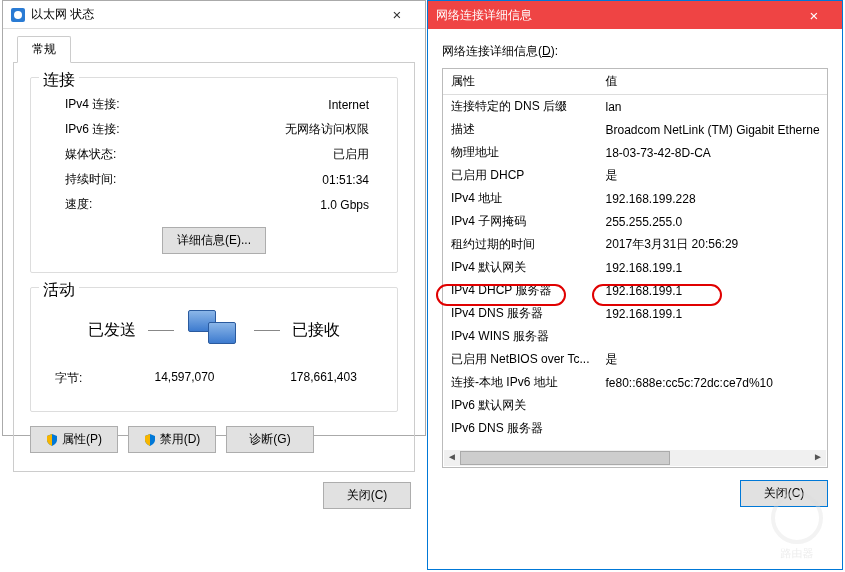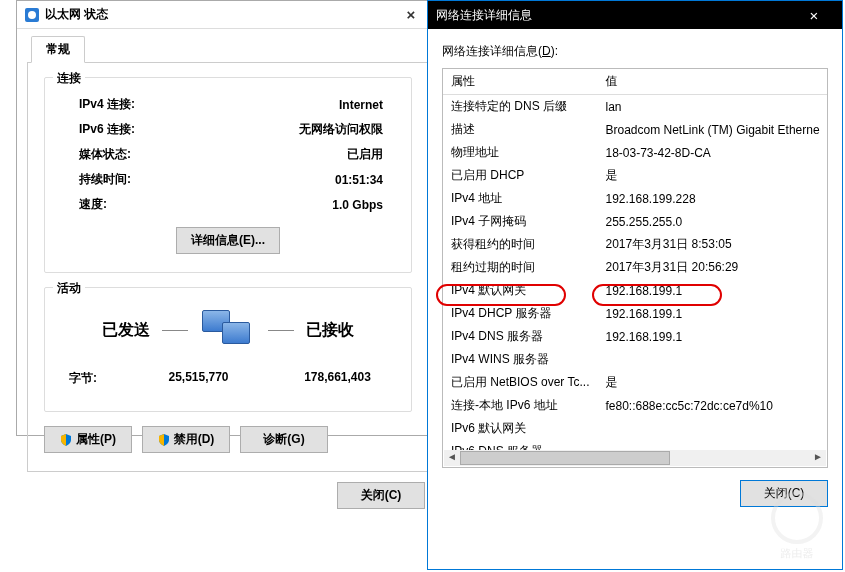--- a/index.html
+++ b/index.html
@@ -11,32 +11,32 @@
   width: 845px;
   height: 572px;
   position: relative;
   overflow: hidden;
 }
 .window {
   position: absolute;
   background: #fff;
   border: 1px solid #aaa;
 }
-.win-left { left: 16px; top: 0; width: 424px; height: 436px; font-weight: bold; }
+.win-left { left: 2px; top: 0; width: 424px; height: 436px; }
 .win-right { left: 427px; top: 0; width: 416px; height: 570px; border: 1px solid #0078d7; }
 
 .titlebar {
   height: 28px;
   display: flex;
   align-items: center;
   padding: 0 8px;
   font-size: 12px;
 }
 .titlebar-left { background: #fff; color: #000; border-bottom: 1px solid #ddd; }
-.titlebar-right { background: #000000; color: #fff; }
+.titlebar-right { background: #ef4444; color: #fff; }
 .titlebar .close {
   margin-left: auto;
   width: 40px;
   text-align: center;
   font-size: 15px;
   cursor: pointer;
 }
 .titlebar-left .close { color: #333; }
 .titlebar-right .close { color: #fff; }
 .ether-icon {
@@ -72,21 +72,21 @@
   border: 1px solid #ccc;
   border-top: none;
   padding: 14px 16px 18px 16px;
 }
 .group { border: 1px solid #ddd; border-radius: 2px; padding: 14px 14px 18px 14px; margin-bottom: 14px; position: relative; }
 .group-legend {
   position: absolute;
   top: -8px; left: 8px;
   background: #fff;
   padding: 0 4px;
-  font-size: 12px;
+  font-size: 16px;
 }
 .row { display: flex; align-items: center; padding: 4px 0; }
 .row .lbl { flex: 0 0 110px; padding-left: 20px; }
 .row .val { flex: 1; text-align: right; padding-right: 14px; }
 .btnrow { display: flex; justify-content: center; gap: 8px; margin-top: 10px; }
 .btn {
   border: 1px solid #adadad;
   background: #e1e1e1;
   padding: 4px 14px;
   min-width: 88px;
@@ -257,21 +257,21 @@
           <span class="dash"></span>
           <span class="monitors">
             <span class="mon a"></span>
               <span class="mon b"></span>
           </span>
           <span class="dash"></span>
           <span class="txt">已接收</span>
         </div>
         <div class="bytes">
           <span class="lbl">字节:</span>
-          <span class="v">25,515,770</span>
+          <span class="v">14,597,070</span>
           <span class="v" style="flex:0 0 20px"></span>
           <span class="v">178,661,403</span>
         </div>
       </div>
 
       <div class="btnrow" style="justify-content:flex-start; gap:10px;">
         <div class="btn">
           <span class="shield">
               <svg viewBox="0 0 12 12">
                 <path d="M6 0 L11 2 V6 C11 9 8 11 6 12 C4 11 1 9 1 6 V2 Z" fill="#0078d7"></path>
@@ -335,24 +335,20 @@
             </tr>
             <tr>
               <td class="prop">IPv4 地址</td>
               <td>192.168.199.228</td>
             </tr>
             <tr>
               <td class="prop">IPv4 子网掩码</td>
               <td>255.255.255.0</td>
             </tr>
             <tr>
-              <td class="prop">获得租约的时间</td>
-              <td>2017年3月31日 8:53:05</td>
-            </tr>
-            <tr>
               <td class="prop">租约过期的时间</td>
               <td>2017年3月31日 20:56:29</td>
             </tr>
             <tr class="highlight-row">
               <td class="prop">IPv4 默认网关</td>
               <td>192.168.199.1</td>
             </tr>
             <tr>
               <td class="prop">IPv4 DHCP 服务器</td>
               <td>192.168.199.1</td>

